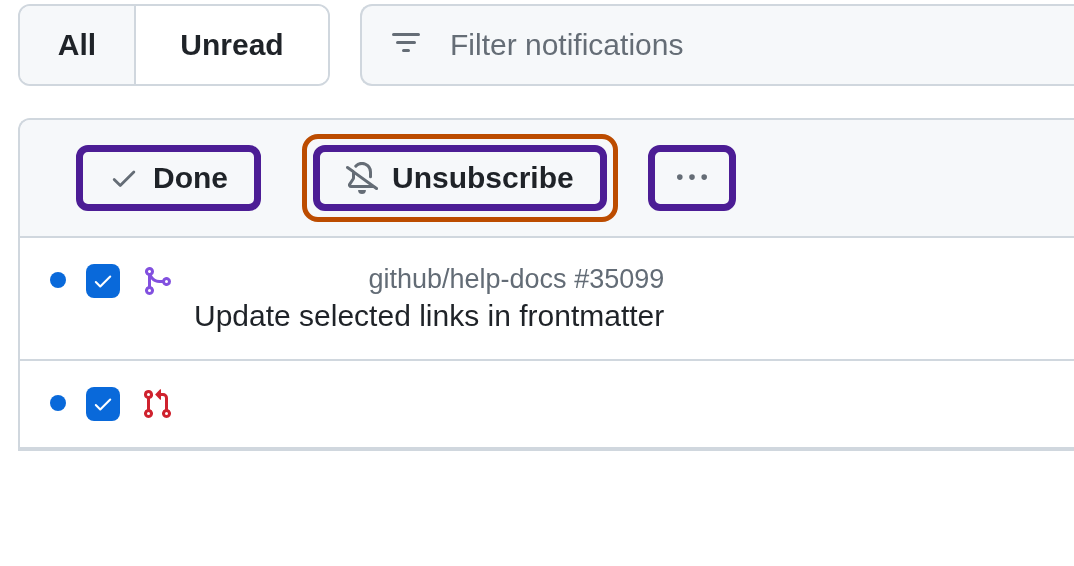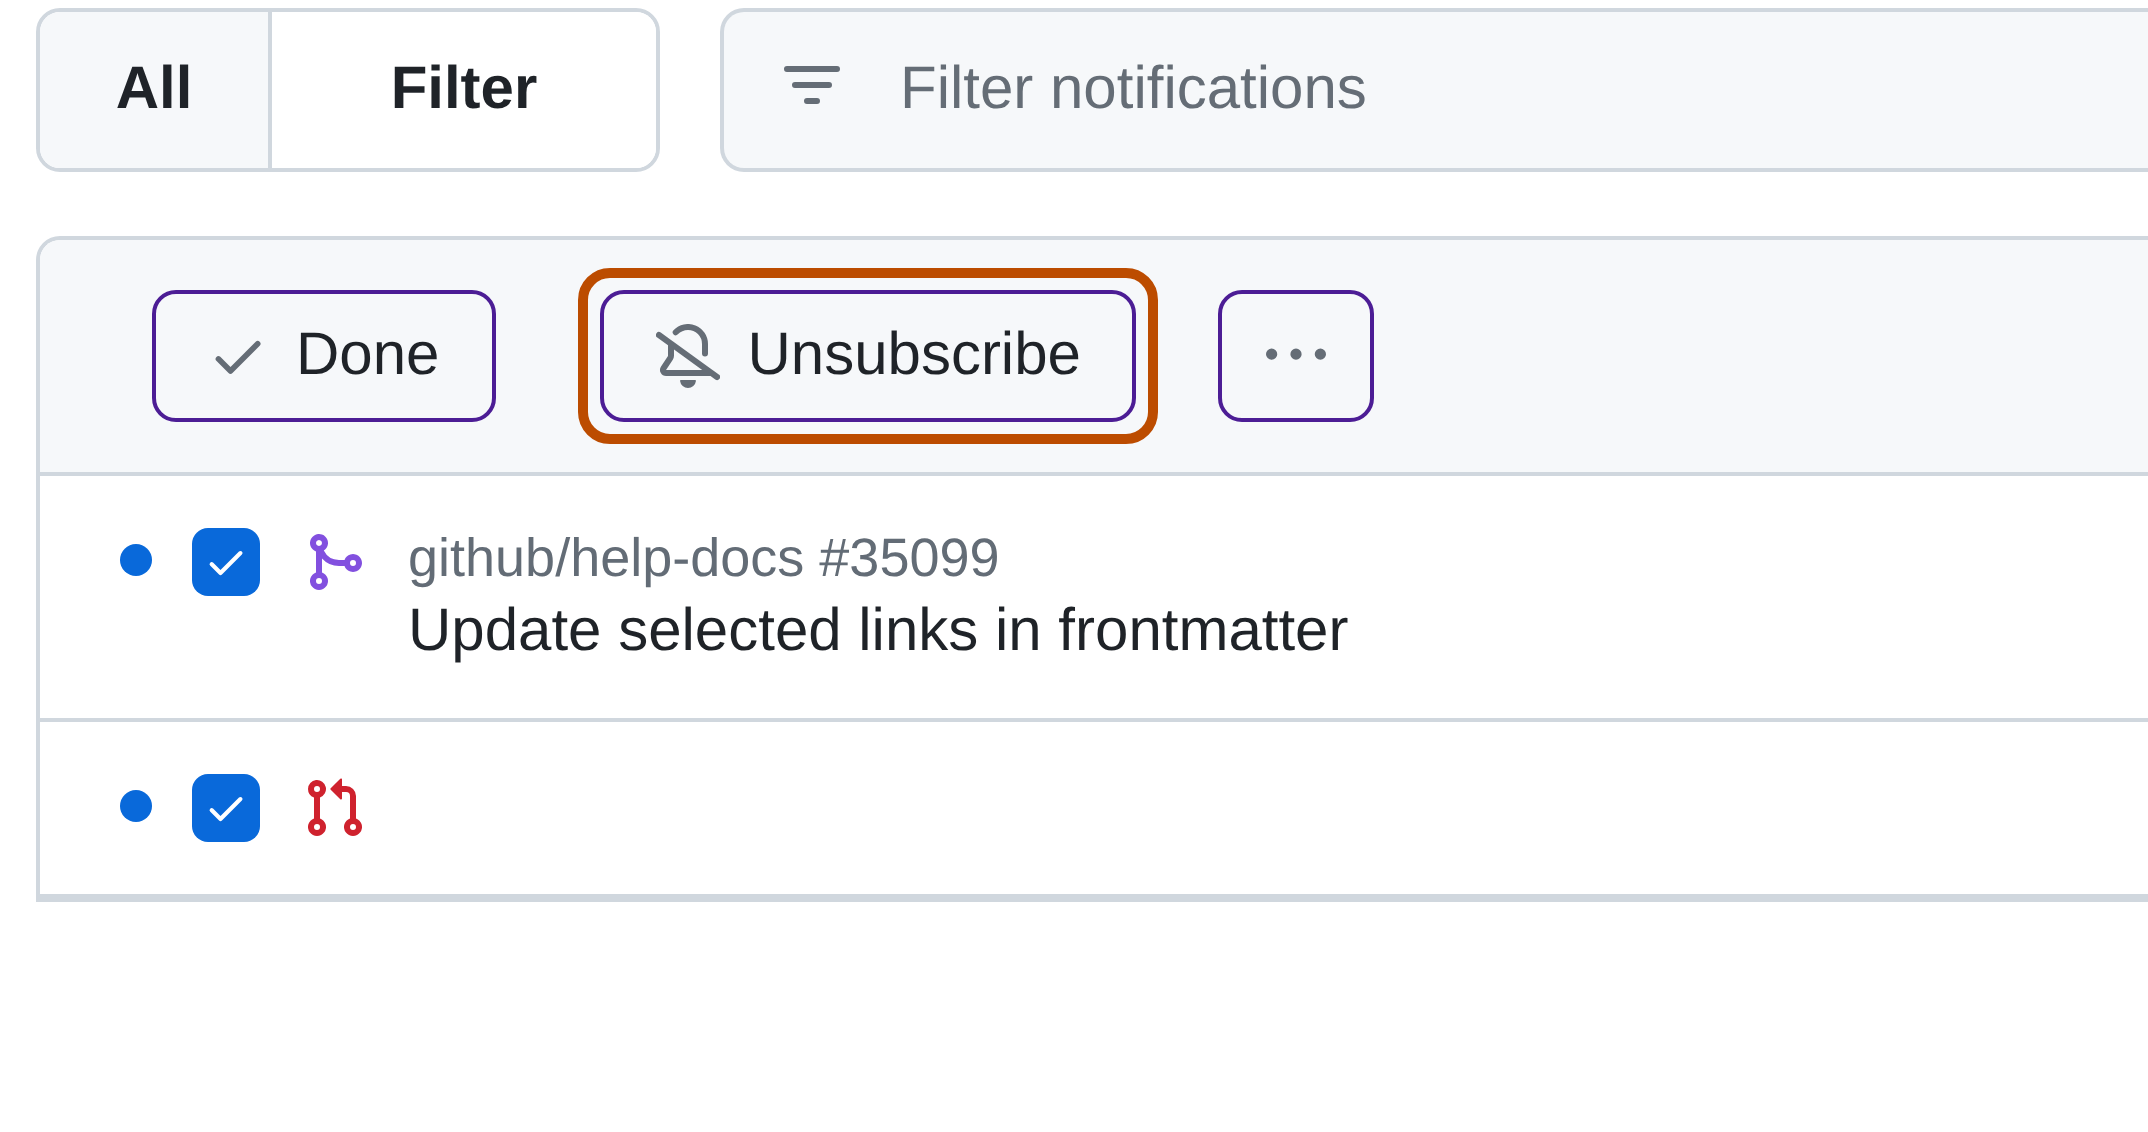--- a/index.html
+++ b/index.html
@@ -119,47 +119,48 @@
     width: 14px;
     height: 3px;
     background: #656d76;
     border-radius: 2px;
   }
   .btn {
     display: inline-flex;
     align-items: center;
     gap: 14px;
     background: #f6f8fa;
-    border: 2px solid #4c1d95;
+    border: 7px solid #4c1d95;
     border-radius: 12px;
     height: 66px;
     padding: 0 26px;
     font-size: 30px;
-    font-weight: 400;
+    font-weight: 700;
     color: #1f2328;
     cursor: pointer;
   }
   .btn svg { display: block; }
   .btn-kebab {
     padding: 0 22px;
   }
   .highlight-ring {
     border: 5px solid #bc4c00;
     border-radius: 16px;
     padding: 6px;
     margin-left: 11px;
   }
 
   
   .item {
     display: flex;
     align-items: flex-start;
-    padding: 26px 30px 26px 40px;
+    padding: 26px 30px 26px 30px;
     border-bottom: 2px solid #d0d7de;
     gap: 20px;
+    text-align: right;
   }
   .dot {
     width: 16px;
     height: 16px;
     background: #0969da;
     border-radius: 50%;
     margin-top: 8px;
     flex-shrink: 0;
   }
   .checkbox {
@@ -199,21 +200,21 @@
   }
 </style>
 </head>
 <body>
 
 <div class="page">
 
   <div class="top-row">
     <div class="tabs">
       <div class="tab tab-all">All</div>
-      <div class="tab tab-unread">Filter</div>
+      <div class="tab tab-unread">Unread</div>
     </div>
     <div class="filter-wrap">
       <span class="filter-icon">
         <svg width="32" height="32" viewBox="0 0 16 16" fill="#656d76">
             <path d="M1 2.75A.75.75 0 0 1 1.75 2h12.5a.75.75 0 0 1 0 1.5H1.75A.75.75 0 0 1 1 2.75Zm2 4A.75.75 0 0 1 3.75 6h8.5a.75.75 0 0 1 0 1.5h-8.5A.75.75 0 0 1 3 6.75Zm3 4a.75.75 0 0 1 .75-.75h2.5a.75.75 0 0 1 0 1.5h-2.5a.75.75 0 0 1-.75-.75Z"></path>
           </svg>
       </span>
       <input class="filter-input" type="text" placeholder="Filter notifications" style="">
     </div>
   </div>

